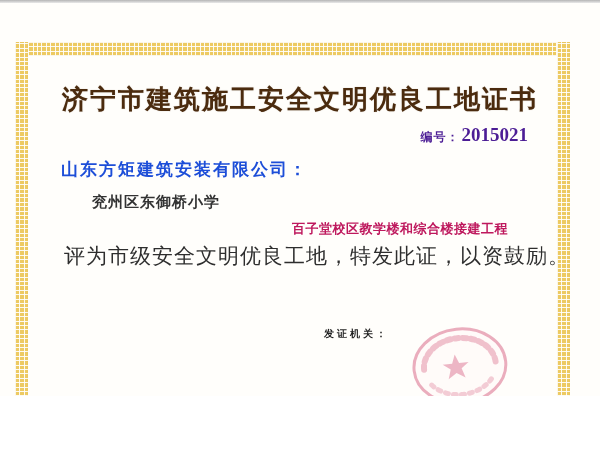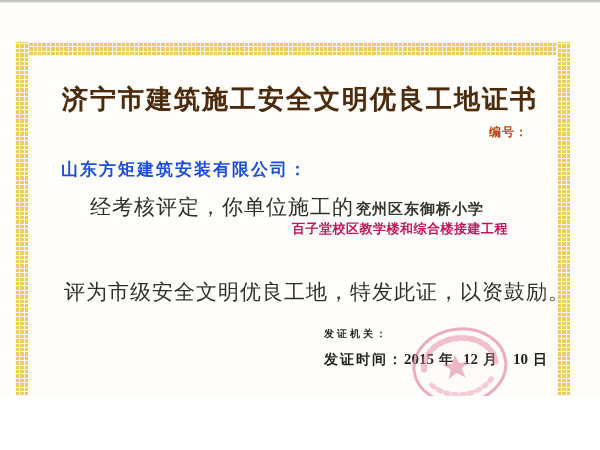--- a/index.html
+++ b/index.html
@@ -27,42 +27,42 @@
   .gold.left{left:15px;top:42px;width:13px;height:372px;}
   .gold.right{left:557px;top:42px;width:13px;height:372px;}
 
   .title{
     position:absolute;left:0;top:82px;width:600px;text-align:center;
     font-size:26px;font-weight:bold;letter-spacing:2px;color:#4b2b0e;
     text-shadow:0 0 1px rgba(75,43,14,.35);
     font-family:"Liberation Sans", sans-serif;
   }
   .serial{
-    position:absolute;top:124px;right:72px;display:flex;align-items:baseline;color:#c2410c;
+    position:absolute;top:124px;right:72px;display:flex;align-items:baseline;color:#4c1d95;
   }
   .serial .lbl{font-size:12px;font-weight:bold;letter-spacing:1px;font-family:"Liberation Serif", serif;}
   .serial .num{font-size:19px;font-weight:bold;font-family:"Liberation Serif", serif;margin-left:2px;}
 
   .recipient{
     position:absolute;left:61px;top:158px;font-size:17px;color:#1d4ed8;
     font-family:"Liberation Serif", serif;letter-spacing:2px;font-weight:600;
   }
   .line1{
     position:absolute;left:90px;top:193px;display:flex;align-items:baseline;white-space:nowrap;
   }
   .body-txt{font-size:21px;color:#2e2e2e;font-weight:500;letter-spacing:1px;
     font-family:"Liberation Sans", sans-serif;}
   .insert1{font-size:15px;color:#333;font-weight:bold;letter-spacing:1px;
     font-family:"Liberation Serif", serif;margin-left:2px;}
   .suffix1{margin-left:16px;}
   .insert2{
     position:absolute;left:292px;top:220px;font-size:13px;color:#be185d;font-weight:bold;
     letter-spacing:0.5px;font-family:"Liberation Serif", serif;
   }
-  .line2{position:absolute;left:64px;top:242px;margin-top:36px;}
+  .line2{position:absolute;left:64px;top:242px;}
 
   .issuer{
     position:absolute;left:324px;top:327px;font-size:10px;color:#1f1f1f;font-weight:bold;
     letter-spacing:3px;font-family:"Liberation Serif", serif;
   }
   .dateline{
     position:absolute;left:324px;top:351px;display:flex;align-items:baseline;white-space:nowrap;
     color:#1f1f1f;font-family:"Liberation Serif", serif;font-weight:bold;
   }
   .dateline .lbl{font-size:14px;letter-spacing:2px;}
@@ -83,46 +83,37 @@
 
   <div class="gold top"></div>
   <div class="gold bottom"></div>
   <div class="gold left"></div>
   <div class="gold right"></div>
 
   <div class="title">济宁市建筑施工安全文明优良工地证书</div>
 
   <div class="serial">
     <span class="lbl">编号：</span>
+    <span class="num">2015021</span>
   </div>
 
   <div class="recipient">山东方矩建筑安装有限公司：</div>
 
   <div class="line1">
-    <span class="body-txt">经考核评定，你单位施工的</span>
     <span class="insert1">兖州区东御桥小学</span>
   </div>
 
   <div class="insert2">百子堂校区教学楼和综合楼接建工程</div>
 
   <div class="line1 line2">
     <span class="body-txt">评为市级安全文明优良工地，特发此证，以资鼓励。</span>
   </div>
 
   <div class="issuer">发证机关：</div>
 
-  <div class="dateline">
-    <span class="lbl">发证时间：</span>
-    <span class="num">2015</span>
-    <span class="unit gap-s">年</span>
-    <span class="num gap-m">12</span>
-    <span class="unit gap-s">月</span>
-    <span class="num gap-l">10</span>
-    <span class="unit gap-s">日</span>
-  </div>
 
   <svg class="seal" viewBox="0 0 112 94" xmlns="http://www.w3.org/2000/svg">
     <ellipse cx="56" cy="46" rx="46" ry="37" fill="rgba(255,195,212,0.07)" stroke="rgba(223,128,155,0.75)" stroke-width="3"></ellipse>
 
     <path d="M 20 46 A 36 28 0 0 1 92 46" fill="none" stroke="rgba(223,128,155,0.55)" stroke-width="6" stroke-dasharray="4 4" stroke-linecap="round"></path>
     <path d="M 26 62 A 36 28 0 0 0 86 62" fill="none" stroke="rgba(223,128,155,0.45)" stroke-width="5" stroke-dasharray="3 5" stroke-linecap="round"></path>
     <polygon points="52,34 55.5,43 65,43 57.5,48.5 60.5,58 52,52.5 43.5,58 46.5,48.5 39,43 48.5,43" fill="rgba(223,128,155,0.65)"></polygon>
   </svg>
 
 </div>

